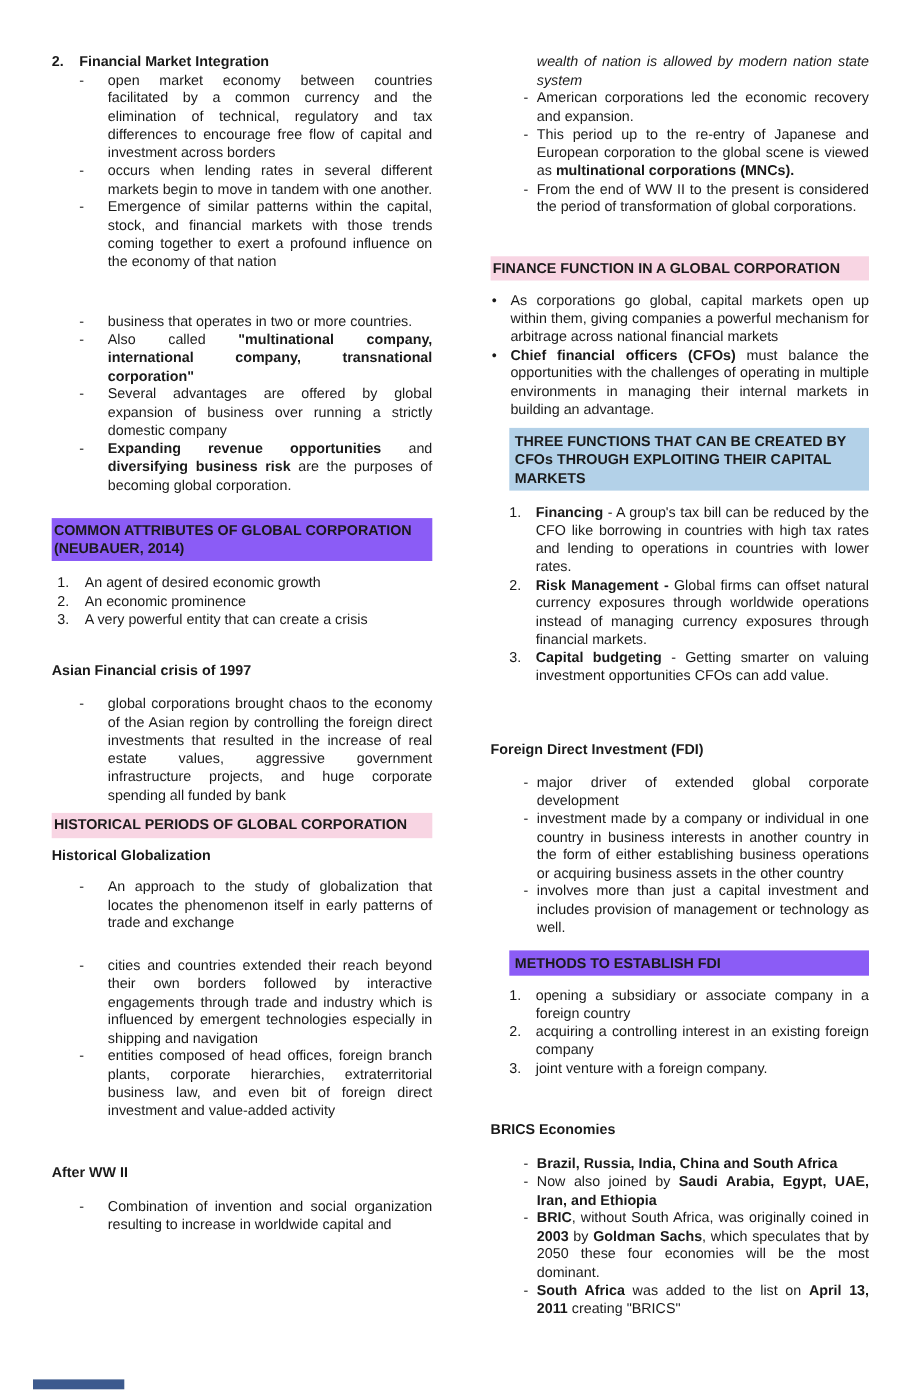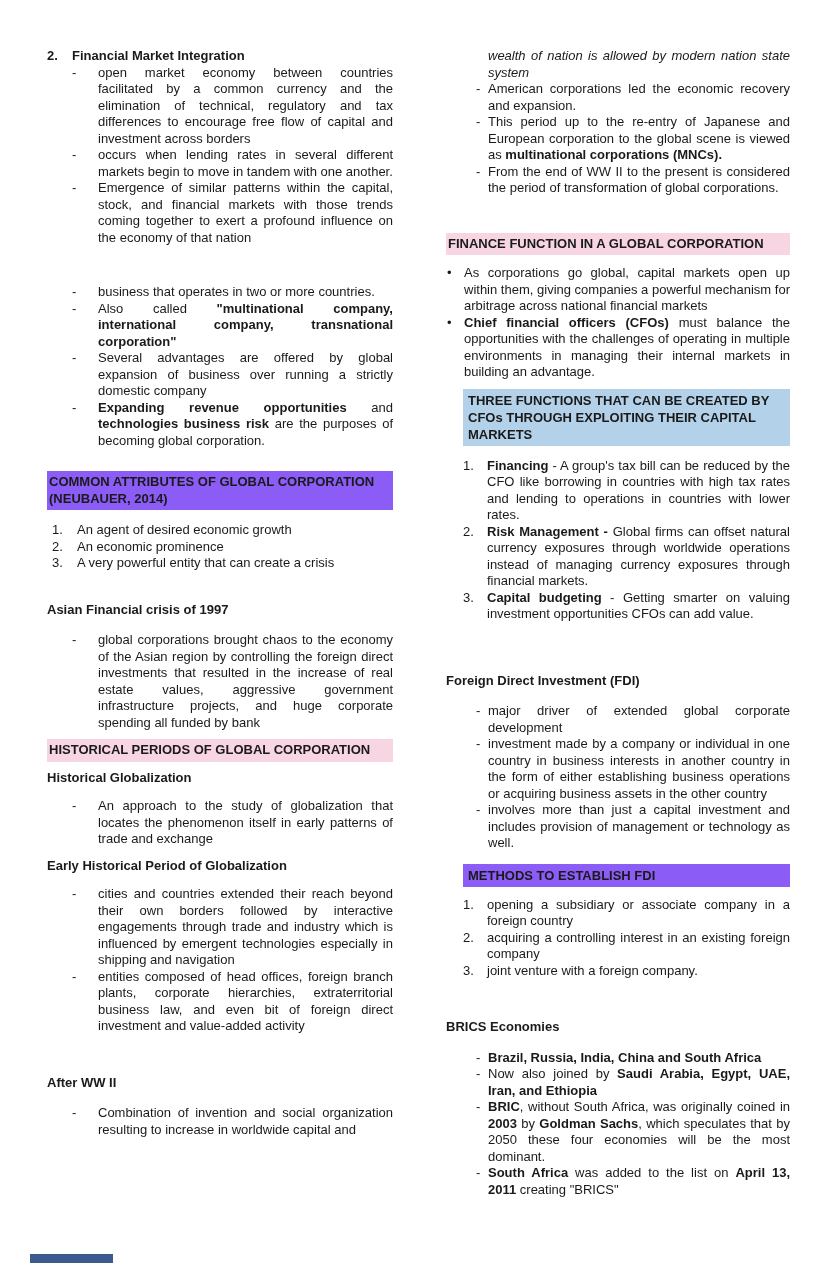--- a/index.html
+++ b/index.html
@@ -68,21 +68,21 @@
           <div class="li">
             <span class="mk">-</span>
             <span class="tx">Also called <b>"multinational company, international company, transnational corporation"</b></span>
           </div>
           <div class="li">
             <span class="mk">-</span>
             <span class="tx">Several advantages are offered by global expansion of business over running a strictly domestic company</span>
           </div>
           <div class="li">
             <span class="mk">-</span>
-            <span class="tx"><b>Expanding revenue opportunities</b> and <b>technologies business risk</b> are the purposes of becoming global corporation.</span>
+            <span class="tx"><b>Expanding revenue opportunities</b> and <b>diversifying business risk</b> are the purposes of becoming global corporation.</span>
           </div>
         </div>
         <div class="spacer" style="height: 22px;"></div>
         <div class="hl-pink" style="background: #8b5cf6;">COMMON ATTRIBUTES OF GLOBAL CORPORATION (NEUBAUER, 2014)</div>
         <div class="spacer" style="height: 12px;"></div>
         <div class="list number">
           <div class="li">
             <span class="mk">1.</span>
             <span class="tx">An agent of desired economic growth</span>
           </div>
@@ -109,21 +109,20 @@
         <div class="spacer" style="height: 8px;"></div>
         <div class="heading">Historical Globalization</div>
         <div class="spacer" style="height: 12px;"></div>
         <div class="list dash">
           <div class="li">
             <span class="mk">-</span>
             <span class="tx">An approach to the study of globalization that locates the phenomenon itself in early patterns of trade and exchange</span>
           </div>
         </div>
         <div class="spacer" style="height: 10px;"></div>
-        <div class="heading">Early Historical Period of Globalization</div>
         <div class="spacer" style="height: 12px;"></div>
         <div class="list dash">
           <div class="li">
             <span class="mk">-</span>
             <span class="tx">cities and countries extended their reach beyond their own borders followed by interactive engagements through trade and industry which is influenced by emergent technologies especially in shipping and navigation</span>
           </div>
           <div class="li">
             <span class="mk">-</span>
             <span class="tx">entities composed of head offices, foreign branch plants, corporate hierarchies, extraterritorial business law, and even bit of foreign direct investment and value-added activity</span>
           </div>

